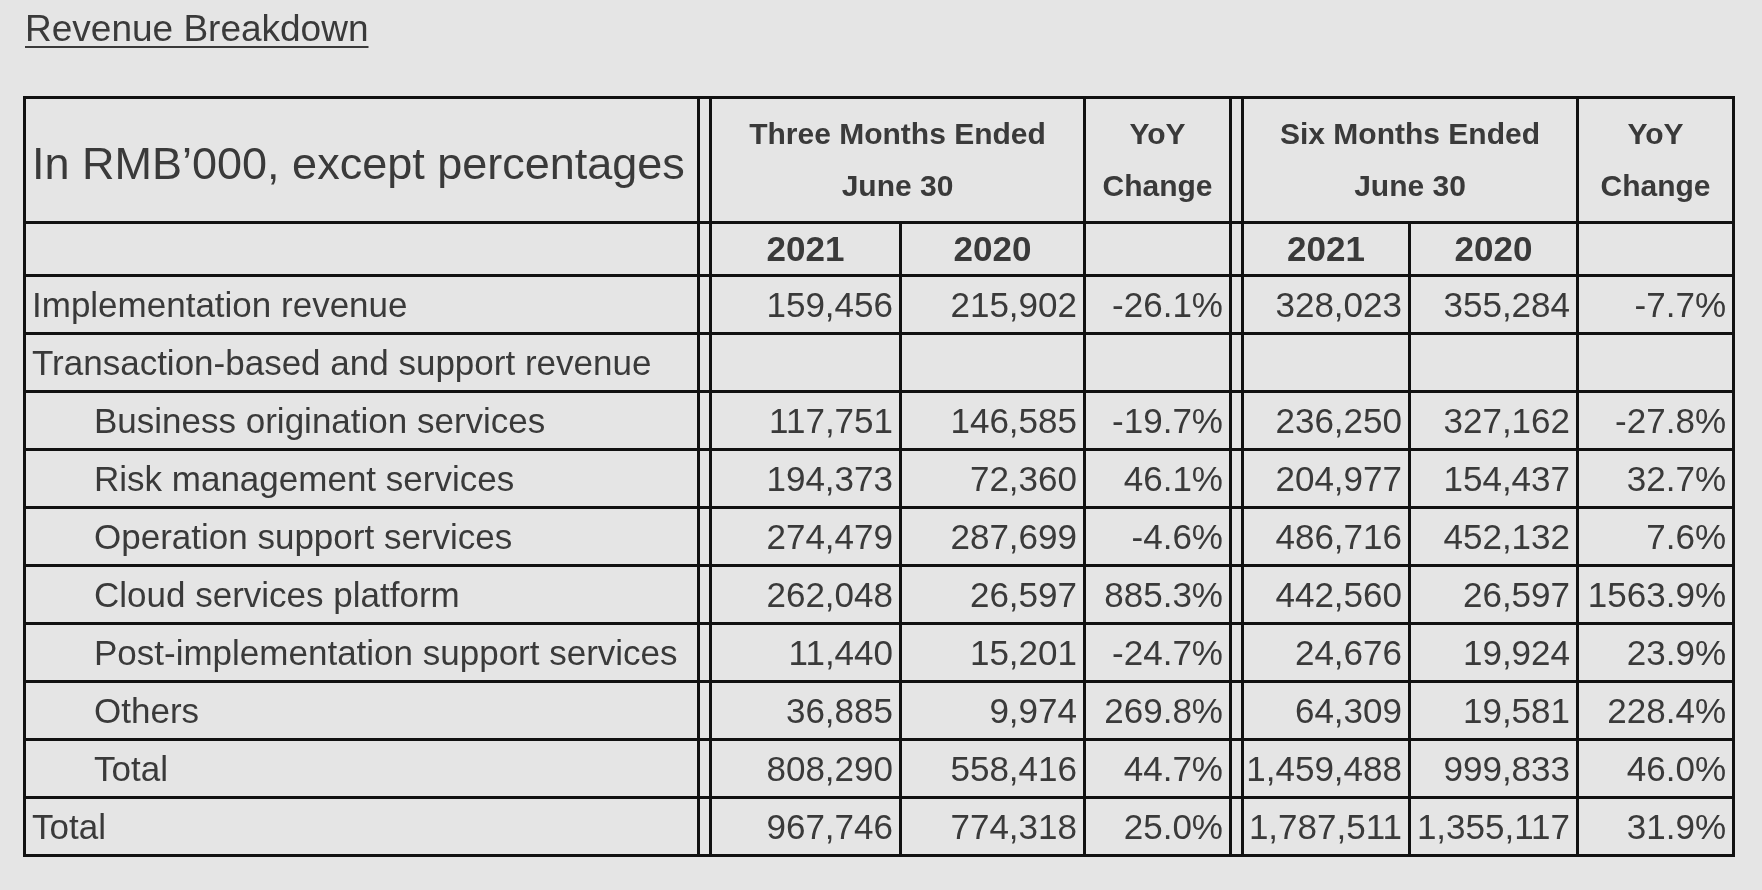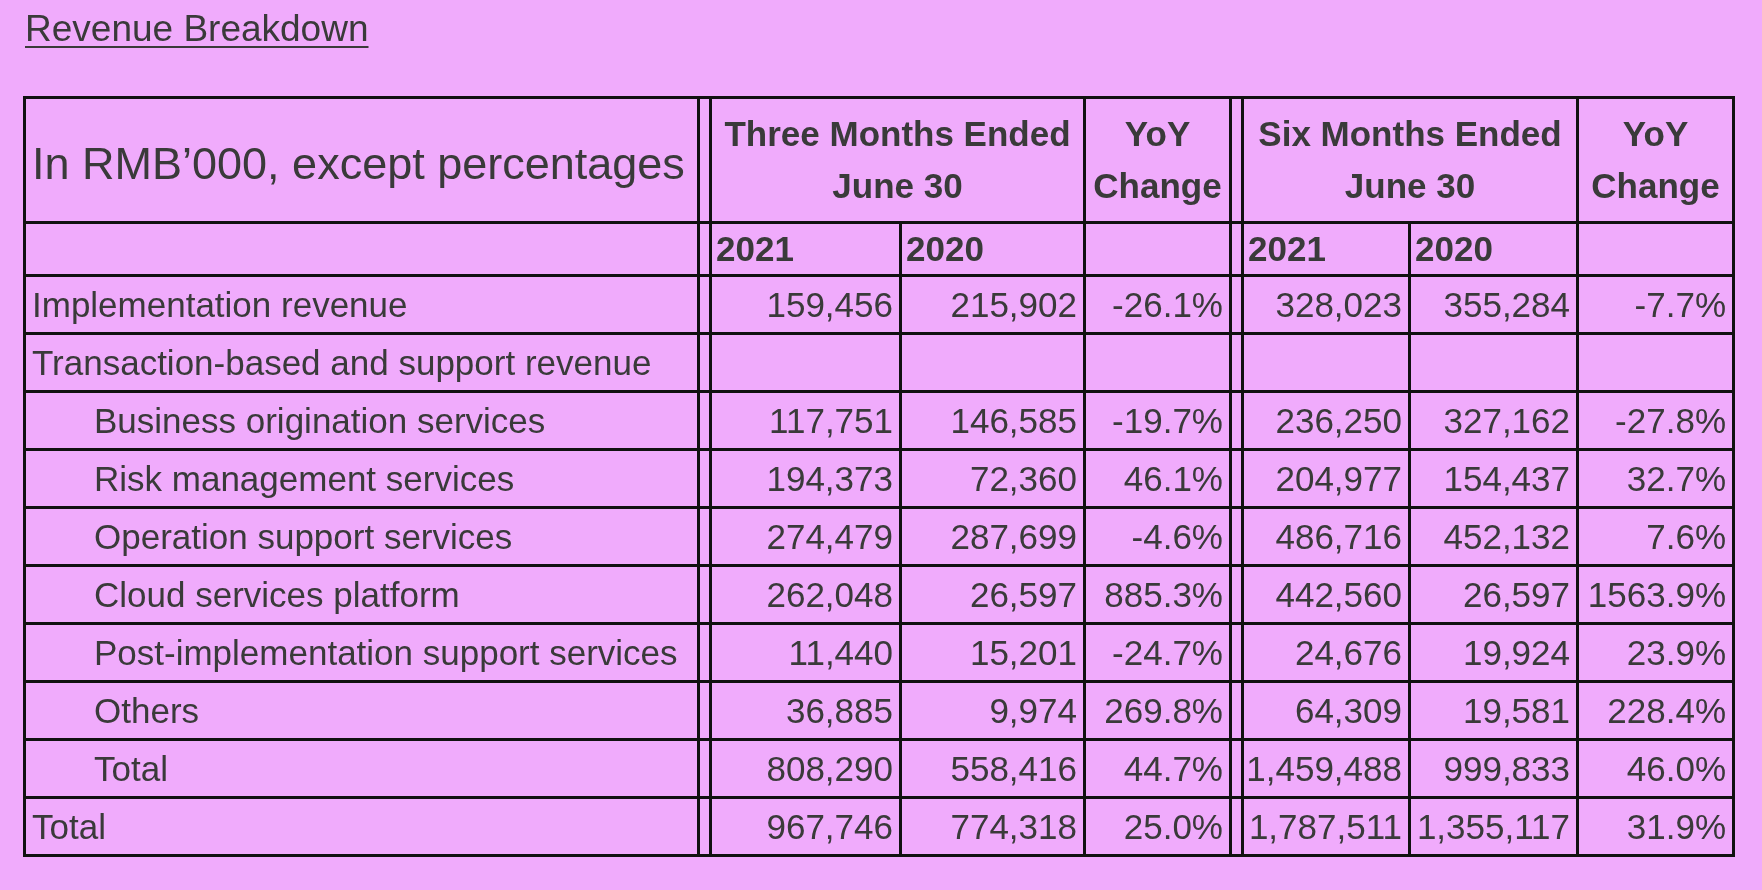--- a/index.html
+++ b/index.html
@@ -4,21 +4,21 @@
 <style>
   html, body {
     margin: 0;
     padding: 0;
     background: #ffffff;
   }
   .page {
     position: relative;
     width: 1762px;
     height: 890px;
-    background: #f0abfc;
+    background: #e5e5e5;
     font-family: "Liberation Sans", "DejaVu Sans", sans-serif;
     color: #3a3a3a;
     overflow: hidden;
   }
   .title {
     position: absolute;
     left: 25px;
     top: 8px;
     font-size: 37px;
     font-weight: 400;
@@ -49,25 +49,25 @@
     text-align: left;
     vertical-align: top;
     font-weight: 400;
     padding: 8px 4px 0 6px;
     font-size: 45px;
   }
   th.grp {
     font-weight: 700;
     text-align: center;
     padding: 0 2px;
-    font-size: 35px;
+    font-size: 30px;
   }
   th.grp .l { display: block; line-height: 52px; }
   
-  tr.hdr2 th { height: 50px; font-weight: 700; text-align: left; vertical-align: middle; padding: 0 4px; }
+  tr.hdr2 th { height: 50px; font-weight: 700; text-align: center; vertical-align: middle; padding: 0 20px; }
   
   tbody td { height: 55px; vertical-align: middle; }
   td.label { text-align: left; padding: 0 4px 0 6px; }
   td.label.indent { padding-left: 68px; }
   td.num { text-align: right; padding: 0 6px 0 0; margin-left: 48px; }
   
   col.c-sp { width: 12px; }
   .sp { padding: 0; }
   col.c-label { width: 674px; }
   col.c-3m-2021 { width: 190px; }

